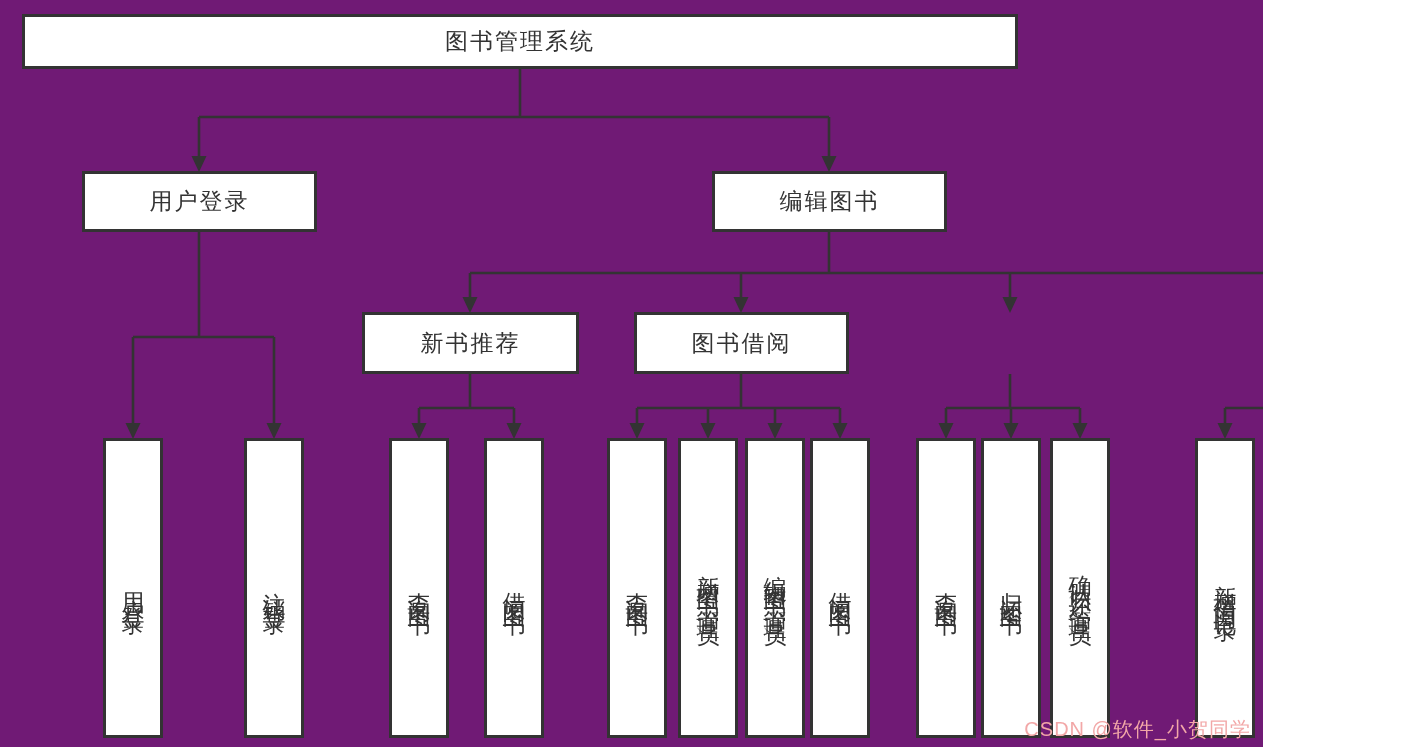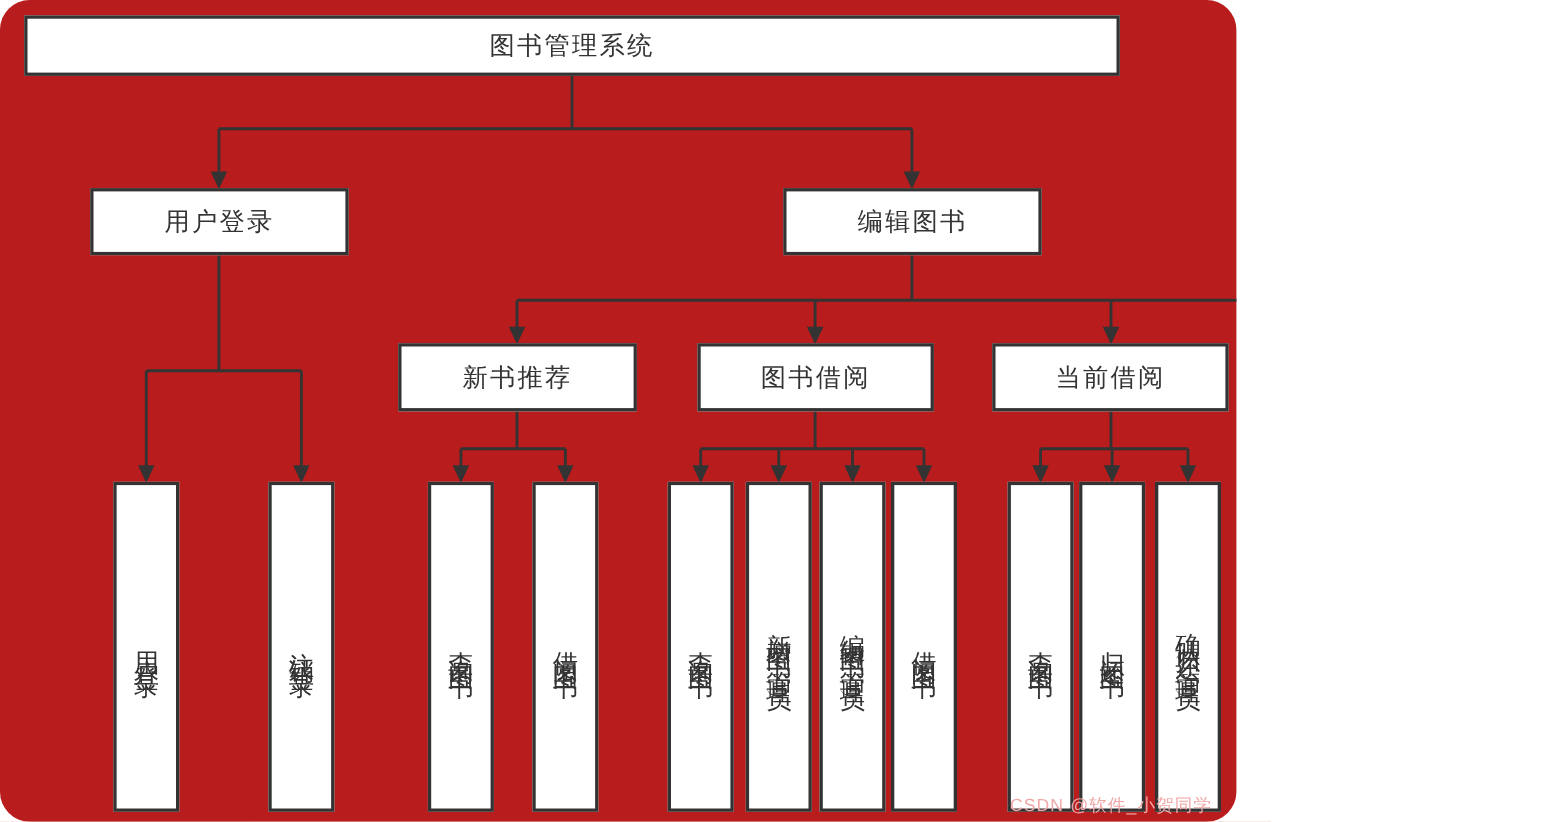--- a/index.html
+++ b/index.html
@@ -1,22 +1,21 @@
 <!DOCTYPE html>
 <html><head>
 <meta charset="utf-8">
 <style>
   html,body{margin:0;padding:0;background:#ffffff;}
   .stage{
     position:relative;
-    width:1124px;height:747px;
-    background:#b91c1c;
+    width:1263px;height:747px;
+    background:#701a75;
     font-family:"Liberation Sans", sans-serif;
     overflow:hidden;
-    border-radius:27px;
   }
   svg.connectors{position:absolute;left:0;top:0;z-index:1;}
   .box{
     position:absolute;
     box-sizing:border-box;
     border:3px solid #333333;
     background:#ffffff;
     display:flex;
     align-items:center;
     justify-content:center;
@@ -28,22 +27,22 @@
   .leaf .vtext{
     writing-mode:vertical-rl;
     text-orientation:mixed;
     font-size:23px;
     letter-spacing:7px;
     line-height:1;
     white-space:nowrap;
   }
   .watermark{
     position:absolute;
-    right:22px;bottom:4px;
-    font-size:16px;
+    right:12px;bottom:4px;
+    font-size:20px;
     letter-spacing:1px;
     color:#f2a7a7;
     z-index:5;
     white-space:nowrap;
   }
 </style>
 </head>
 <body>
 
 <div class="stage">
@@ -89,23 +88,20 @@
   <div class="box" style="left:712px;top:171px;width:235px;height:61px">
     <span class="hlabel">编辑图书</span>
   </div>
 
   <div class="box" style="left:362px;top:312px;width:217px;height:62px">
     <span class="hlabel">新书推荐</span>
   </div>
   <div class="box" style="left:634px;top:312px;width:215px;height:62px">
     <span class="hlabel">图书借阅</span>
   </div>
-  <div class="box" style="left:902px;top:312px;width:215px;height:62px">
-    <span class="hlabel">当前借阅</span>
-  </div>
 
   <div class="box leaf" style="left:103px">
     <span class="vtext">用户登录</span>
   </div>
   <div class="box leaf" style="left:244px">
     <span class="vtext">注销登录</span>
   </div>
 
   <div class="box leaf" style="left:389px">
     <span class="vtext">查询图书</span>

